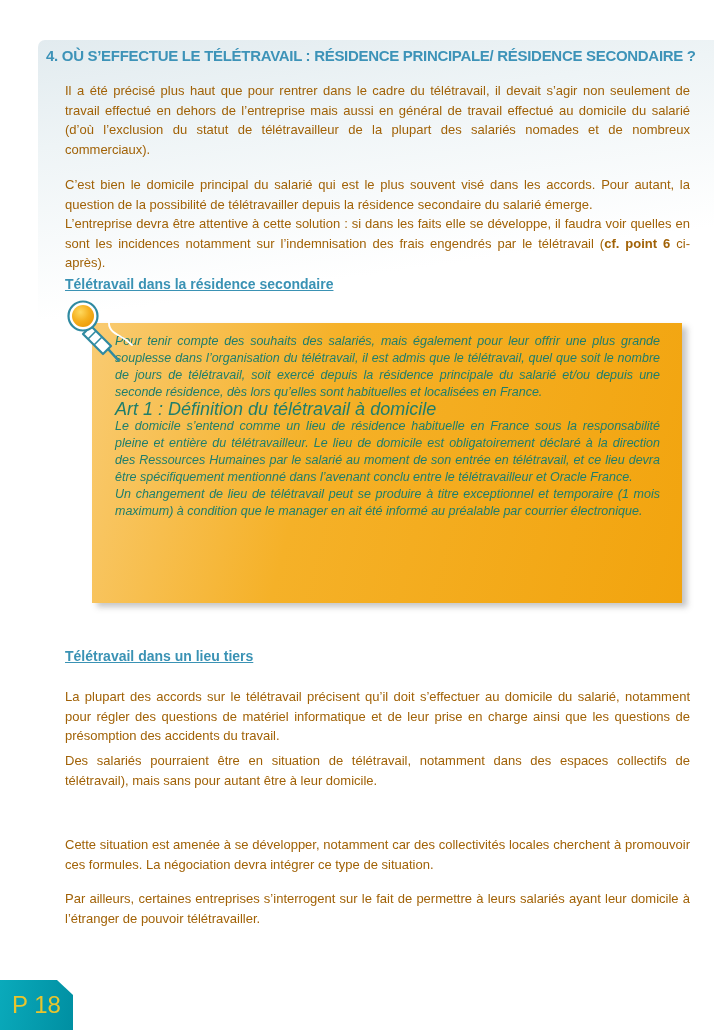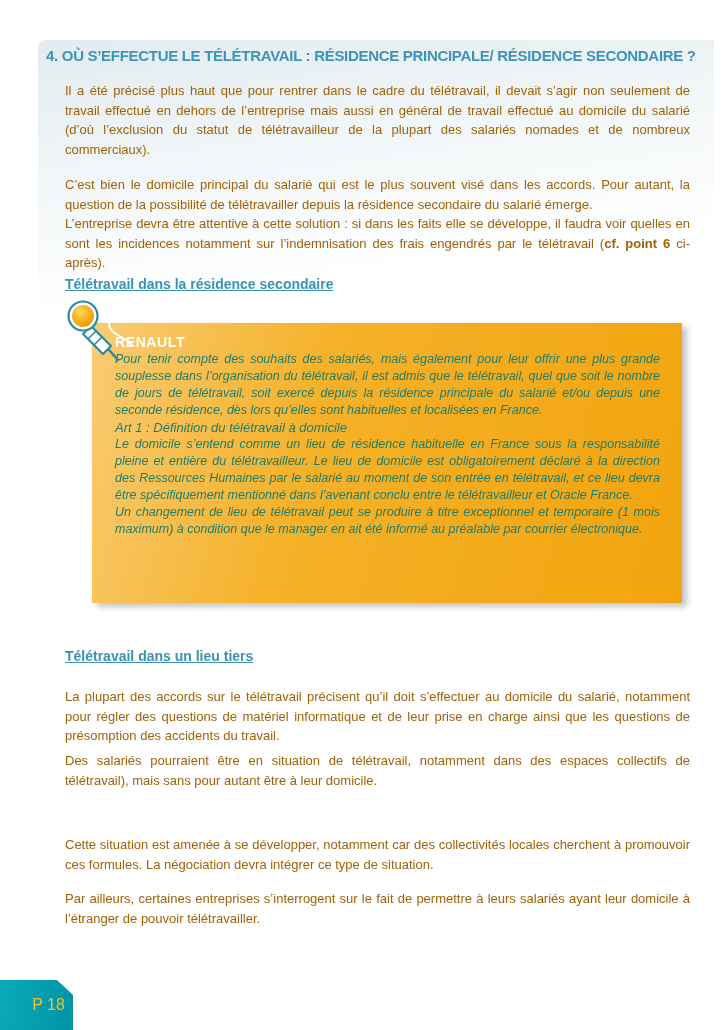--- a/index.html
+++ b/index.html
@@ -41,33 +41,33 @@
   }
   .company-name{
     font-size:14px;font-weight:bold;color:#ffffff;letter-spacing:0.6px;
     line-height:18px;
   }
   .callout-text{
     font-size:12.5px;line-height:17px;color:#1f7e6b;
     font-style:italic;text-align:justify;
   }
   .callout-subtitle{
-    font-size:13px;line-height:17px;color:#1f7e6b;font-style:italic;
+    font-size:18px;line-height:17px;color:#1f7e6b;font-style:italic;
   }
   .callout-section-gap{margin-top:12px;}
   .pushpin{
     position:absolute;left:58px;top:298px;width:82px;height:78px;z-index:5;
   }
   
   .page-badge{
     position:absolute;left:0;top:980px;width:73px;height:50px;
     background:linear-gradient(100deg,#0aaabb 0%, #008fa2 100%);
     clip-path:polygon(0 0, 57px 0, 73px 15px, 73px 50px, 0 50px);
-    color:#e8c52e;font-size:16px;line-height:50px;
-    padding-left:12px;text-align:center;
+    color:#e8c52e;font-size:24px;line-height:50px;
+    padding-left:0;text-align:center;
   }
   .edge-mark{
     position:absolute;left:-9px;top:994px;width:12px;height:12px;
     border:3px solid #ffd23f;border-radius:50%;background:transparent;
   }
 </style>
 </head>
 <body>
 
 <div class="content-panel"></div>
@@ -94,21 +94,20 @@
   <path d="M 36,26 C 44,8 56,10 52,20 C 49,28 52,33 60,37 C 66,40 71,44 74,47" fill="none" stroke="#ffffff" stroke-width="1.8" stroke-linecap="round"></path>
   <polygon points="33,28 53,48 45,56 25,36" fill="#ffffff" stroke="#2f8aa1" stroke-width="2.2" stroke-linejoin="round"></polygon>
   <line x1="38" y1="33" x2="30" y2="41" stroke="#2f8aa1" stroke-width="1.6"></line>
   <line x1="44" y1="39" x2="36" y2="47" stroke="#2f8aa1" stroke-width="1.6"></line>
   <line x1="51" y1="52" x2="60" y2="62" stroke="#2f8aa1" stroke-width="2.6" stroke-linecap="round"></line>
   <circle cx="25" cy="18" r="14.5" fill="#ffffff" stroke="#2f8aa1" stroke-width="2.2"></circle>
   <circle cx="25" cy="18" r="11" fill="url(#ballGrad)"></circle>
 </svg>
 
 <div class="callout-box">
-  <div class="company-name">RENAULT</div>
   <div class="callout-text">Pour tenir compte des souhaits des salariés, mais également pour leur offrir une plus grande souplesse dans l’organisation du télétravail, il est admis que le télétravail, quel que soit le nombre de jours de télétravail, soit exercé depuis la résidence principale du salarié et/ou depuis une seconde résidence, dès lors qu’elles sont habituelles et localisées en France.</div>
 
   <div class="callout-subtitle">Art 1 : Définition du télétravail à domicile</div>
   <div class="callout-text">Le domicile s’entend comme un lieu de résidence habituelle en France sous la responsabilité pleine et entière du télétravailleur. Le lieu de domicile est obligatoirement déclaré à la direction des Ressources Humaines par le salarié au moment de son entrée en télétravail, et ce lieu devra être spécifiquement mentionné dans l’avenant conclu entre le télétravailleur et Oracle France.</div>
   <div class="callout-text">Un changement de lieu de télétravail peut se produire à titre exceptionnel et temporaire (1 mois maximum) à condition que le manager en ait été informé au préalable par courrier électronique.</div>
 </div>
 
 <div class="sub-heading" style="top:648px">Télétravail dans un lieu tiers</div>
 
 <div class="body-text" style="top:687px">La plupart des accords sur le télétravail précisent qu’il doit s’effectuer au domicile du salarié, notamment pour régler des questions de matériel informatique et de leur prise en charge ainsi que les questions de présomption des accidents du travail.</div>

